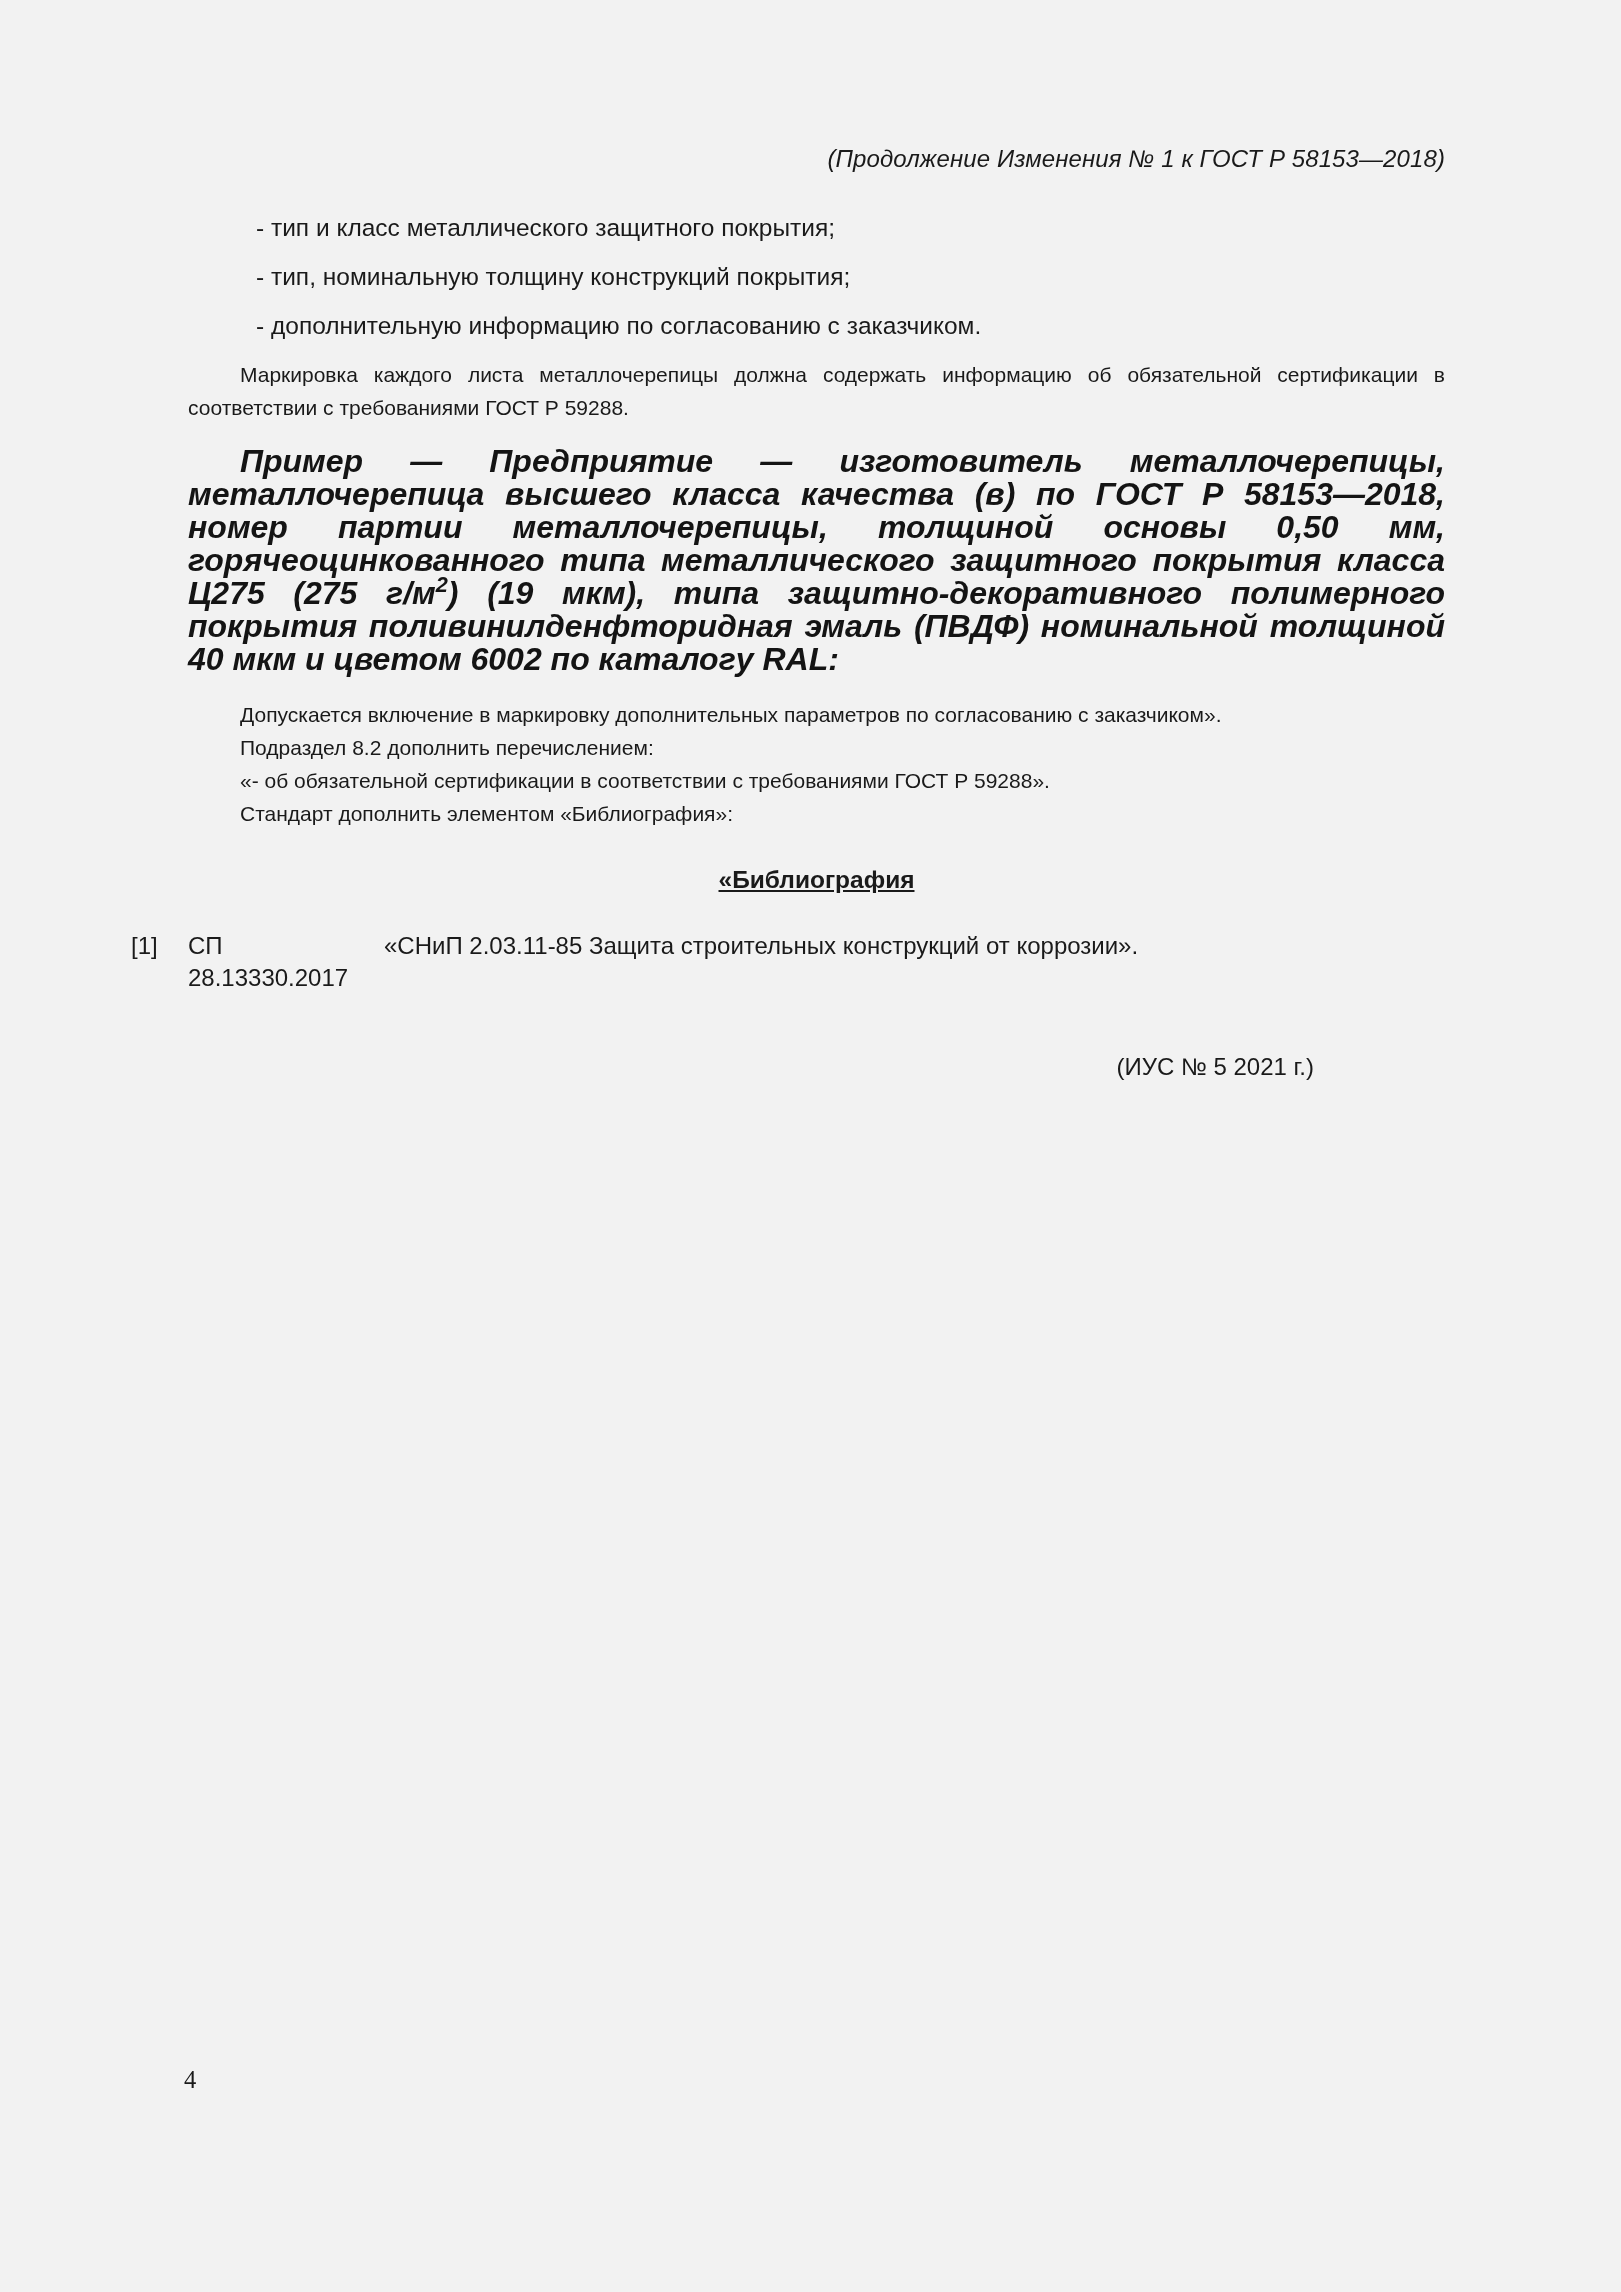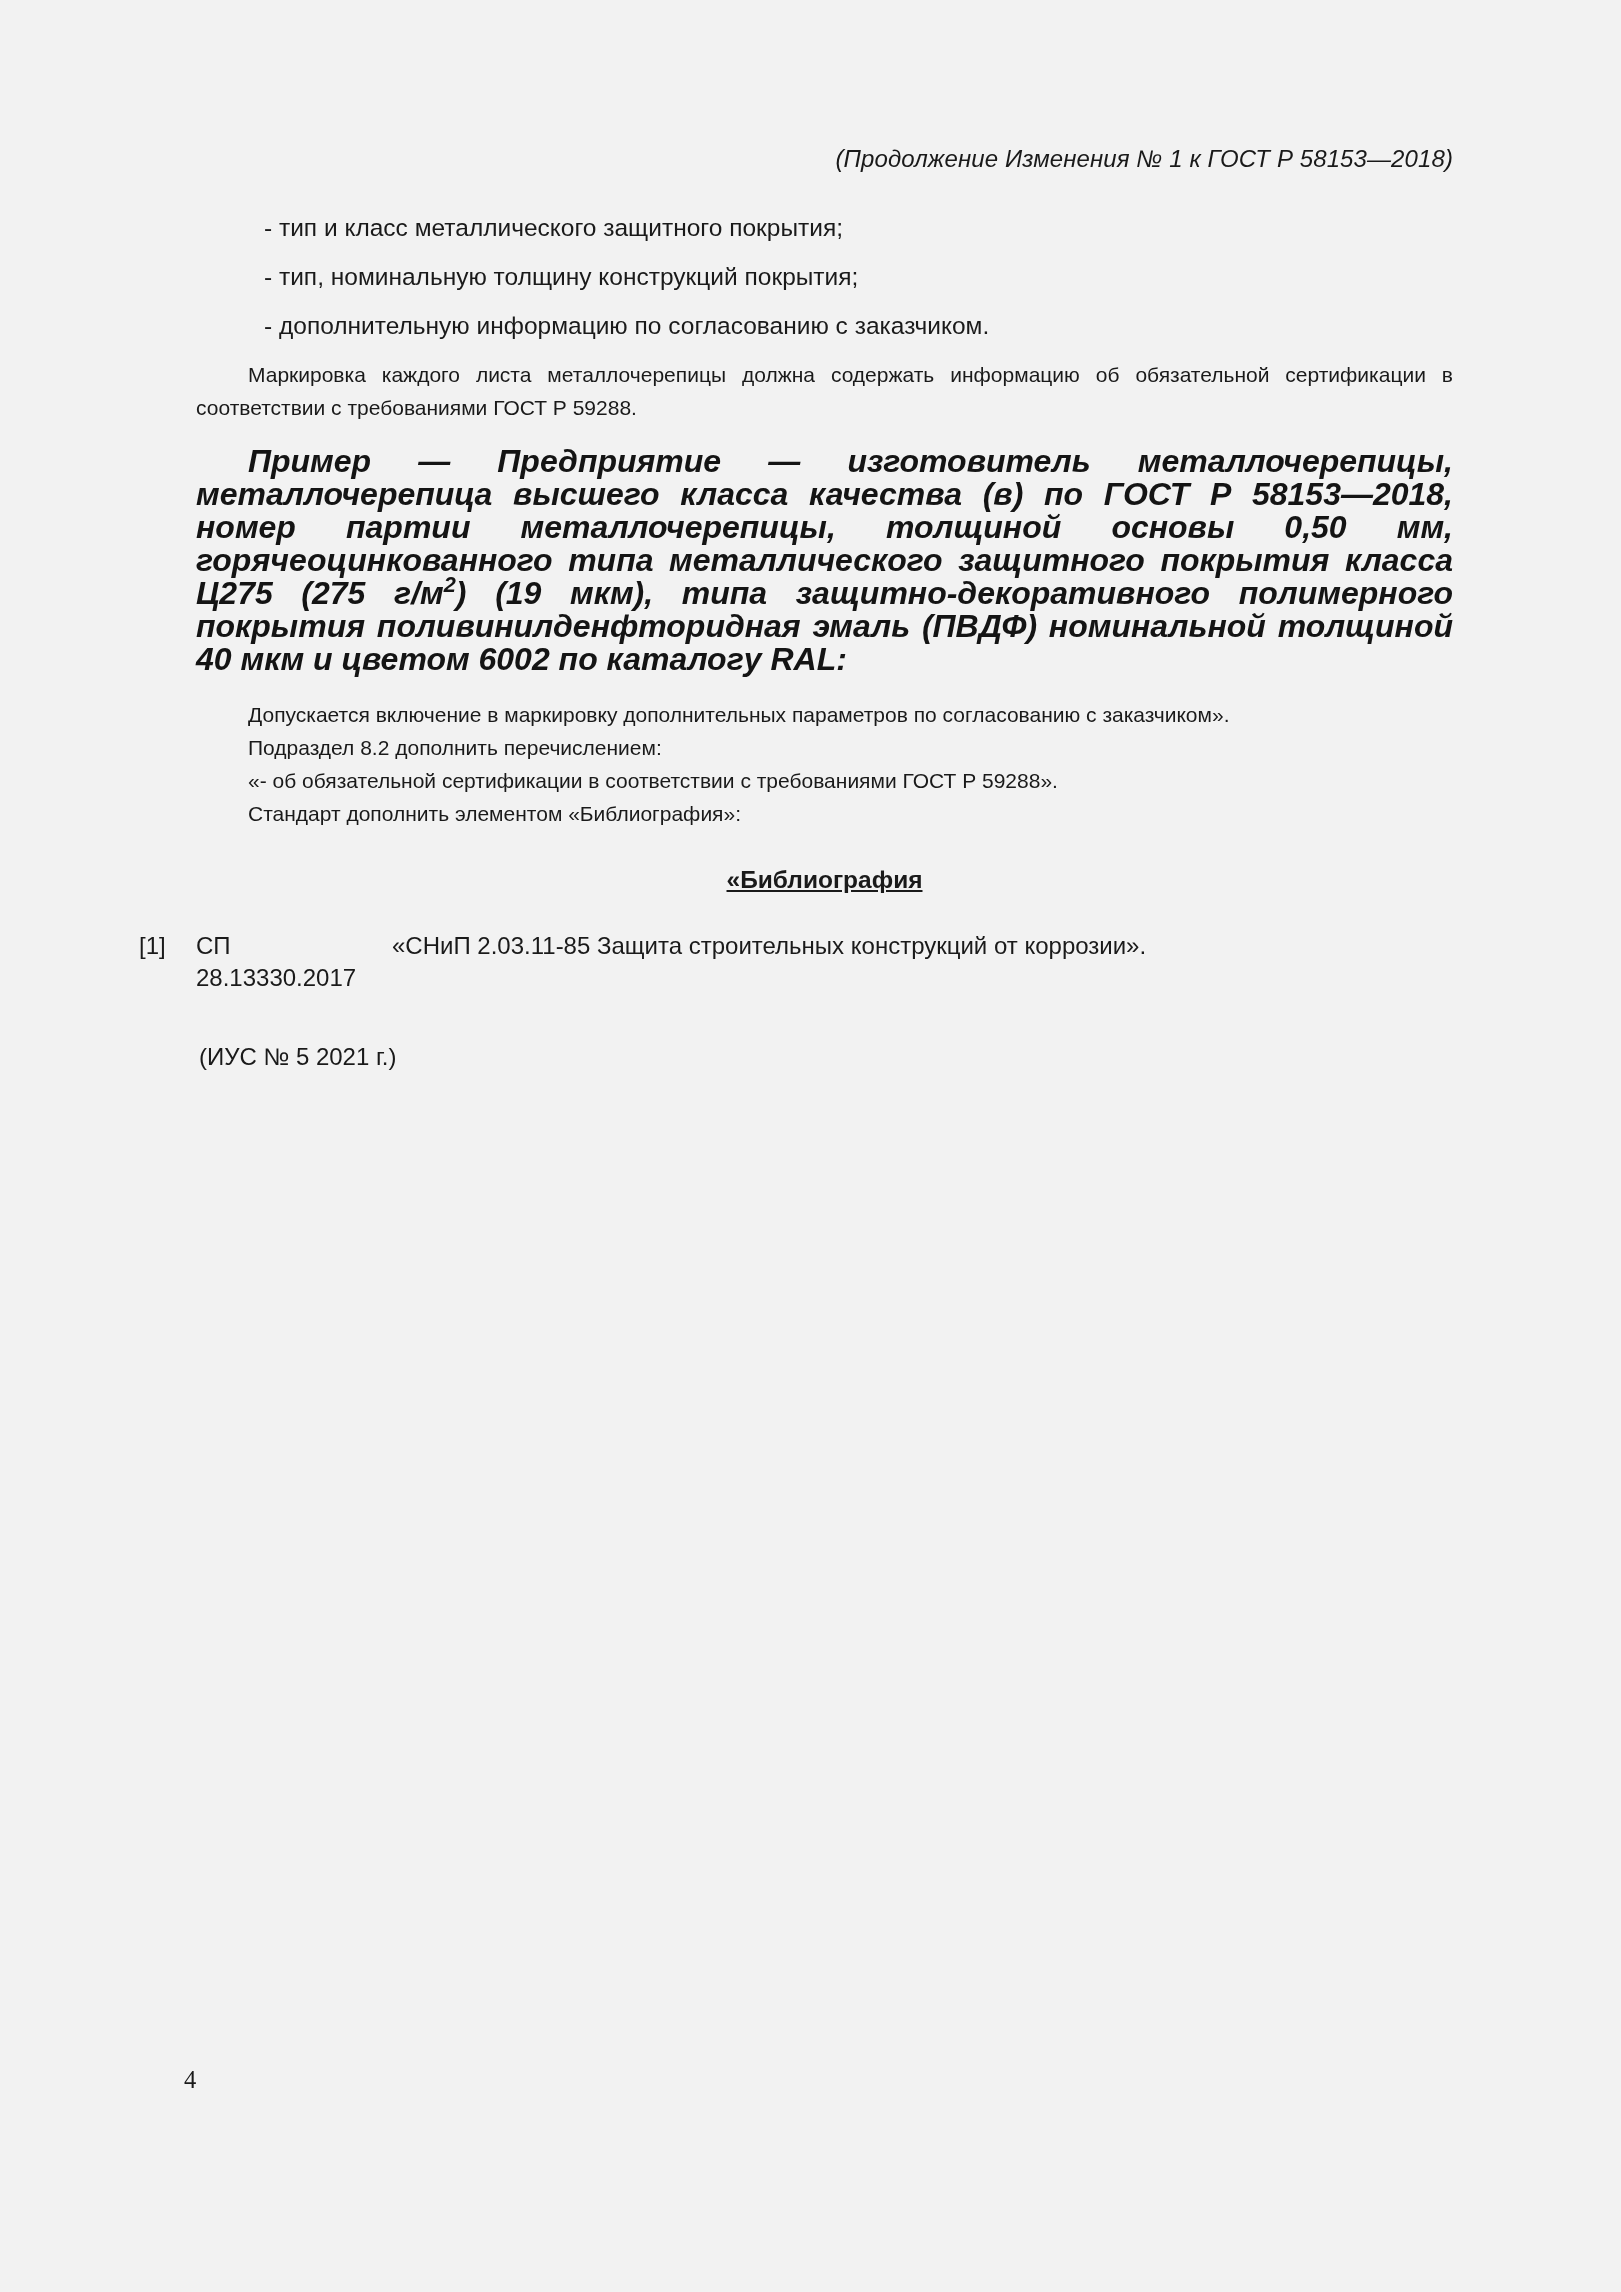--- a/index.html
+++ b/index.html
@@ -14,21 +14,21 @@
   .page {
     position: relative;
     width: 1621px;
     height: 2293px;
     background: #f2f2f2;
     overflow: hidden;
     box-sizing: border-box;
   }
   .content {
     position: absolute;
-    left: 196px;
+    left: 188px;
     top: 0;
     width: 1257px;
   }
 
   
   .running-head {
     margin-top: 145px;
     text-align: right;
     font-style: italic;
     font-size: 24px;
@@ -99,24 +99,24 @@
     flex: 0 0 57px;
   }
   .biblio-code {
     width: 196px;
     flex: 0 0 196px;
   }
   .biblio-title { flex: 1 1 auto; }
 
   
   .ius {
-    text-align: left;
+    text-align: right;
     font-size: 24px;
     line-height: 32px;
-    margin: 3px;
+    margin: 13px;
     padding-right: 118px;
   }
 
   
   .page-number {
     position: absolute;
     left: 184px;
     top: 2066px;
     font-family: "Liberation Serif", serif;
     font-size: 24.5px;

